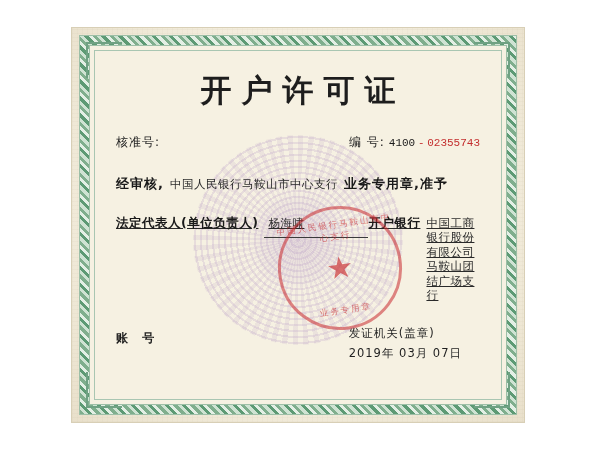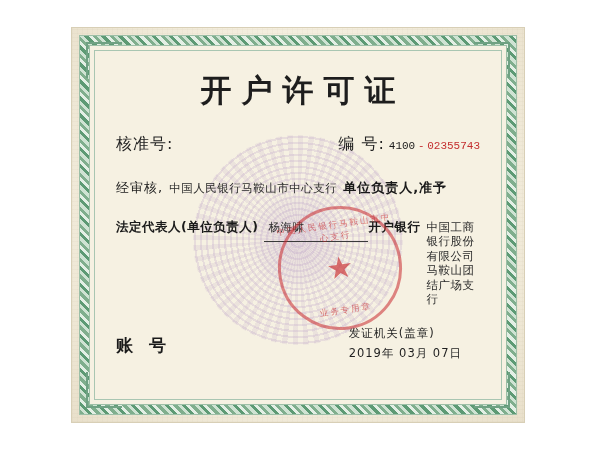--- a/index.html
+++ b/index.html
@@ -136,40 +136,40 @@
     align-items: baseline;
     margin-top: 22px;
     font-size: 11px;
     font-family: "DejaVu Sans", sans-serif;
   }
   .code-left, .code-right {
     display: flex;
     align-items: baseline;
     gap: 4px;
   }
-  .code-label { color: #222; font-size: 16px; letter-spacing: 1px; }
+  .code-label { color: #222; font-size: 12px; letter-spacing: 1px; }
   .code-value {
     color: #1a1a1a;
     font-size: 11px;
     font-family: "Liberation Mono", monospace;
   }
   .code-value.red { color: #c42f2f; }
   .code-sep { color: #c42f2f; }
 
   .body-block {
     margin-top: 24px;
     font-family: "DejaVu Sans", sans-serif;
   }
   .line1 {
     display: flex;
     align-items: baseline;
     font-size: 13px;
     white-space: nowrap;
   }
-  .lead { font-weight: 400; color: #1a1a1a; letter-spacing: 1px; }
+  .lead { font-weight: 700; color: #1a1a1a; letter-spacing: 1px; }
   .filled {
     font-size: 11.5px;
     color: #2b2b2b;
     padding: 0 6px;
     letter-spacing: 0.5px;
   }
   .tail { font-weight: 600; color: #1a1a1a; letter-spacing: 1px; }
 
   .line2 {
     margin-top: 13px;
@@ -183,20 +183,21 @@
     margin-top: 22px;
     display: flex;
     align-items: flex-start;
     justify-content: space-between;
     font-family: "DejaVu Sans", sans-serif;
   }
   .field {
     display: flex;
     align-items: baseline;
     gap: 6px;
+    text-decoration: underline;
   }
   .field-label {
     font-size: 12.5px;
     font-weight: 600;
     letter-spacing: 0.5px;
     color: #1a1a1a;
     white-space: nowrap;
   }
   .field-value {
     font-size: 11.5px;
@@ -216,21 +217,21 @@
   }
 
   .row-account {
     margin-top: 28px;
     display: flex;
     align-items: baseline;
     gap: 8px;
     font-family: "DejaVu Sans", sans-serif;
   }
   .acct-label {
-    font-size: 17px;
+    font-size: 12px;
     font-weight: 600;
     letter-spacing: 5px;
     color: #1a1a1a;
   }
   .acct-value {
     font-size: 11.5px;
     font-family: "Liberation Mono", monospace;
     letter-spacing: 0.5px;
     color: #2b2b2b;
     border-bottom: 1px solid #4a4a4a;
@@ -316,21 +317,21 @@
           <span class="code-value">4100</span>
           <span class="code-sep">-</span>
           <span class="code-value red">02355743</span>
         </div>
       </div>
 
       <div class="body-block">
         <div class="line1">
           <span class="lead">经审核,</span>
           <span class="filled">中国人民银行马鞍山市中心支行</span>
-          <span class="tail">单位负责人,准予</span>
+          <span class="tail">业务专用章,准予</span>
         </div>
       </div>
 
       <div class="row-two">
         <div class="field">
           <span class="field-label">法定代表人(单位负责人)</span>
           <span class="field-value underline-box">杨海啸</span>
         </div>
         <div class="field">
           <span class="field-label">开户银行</span>

